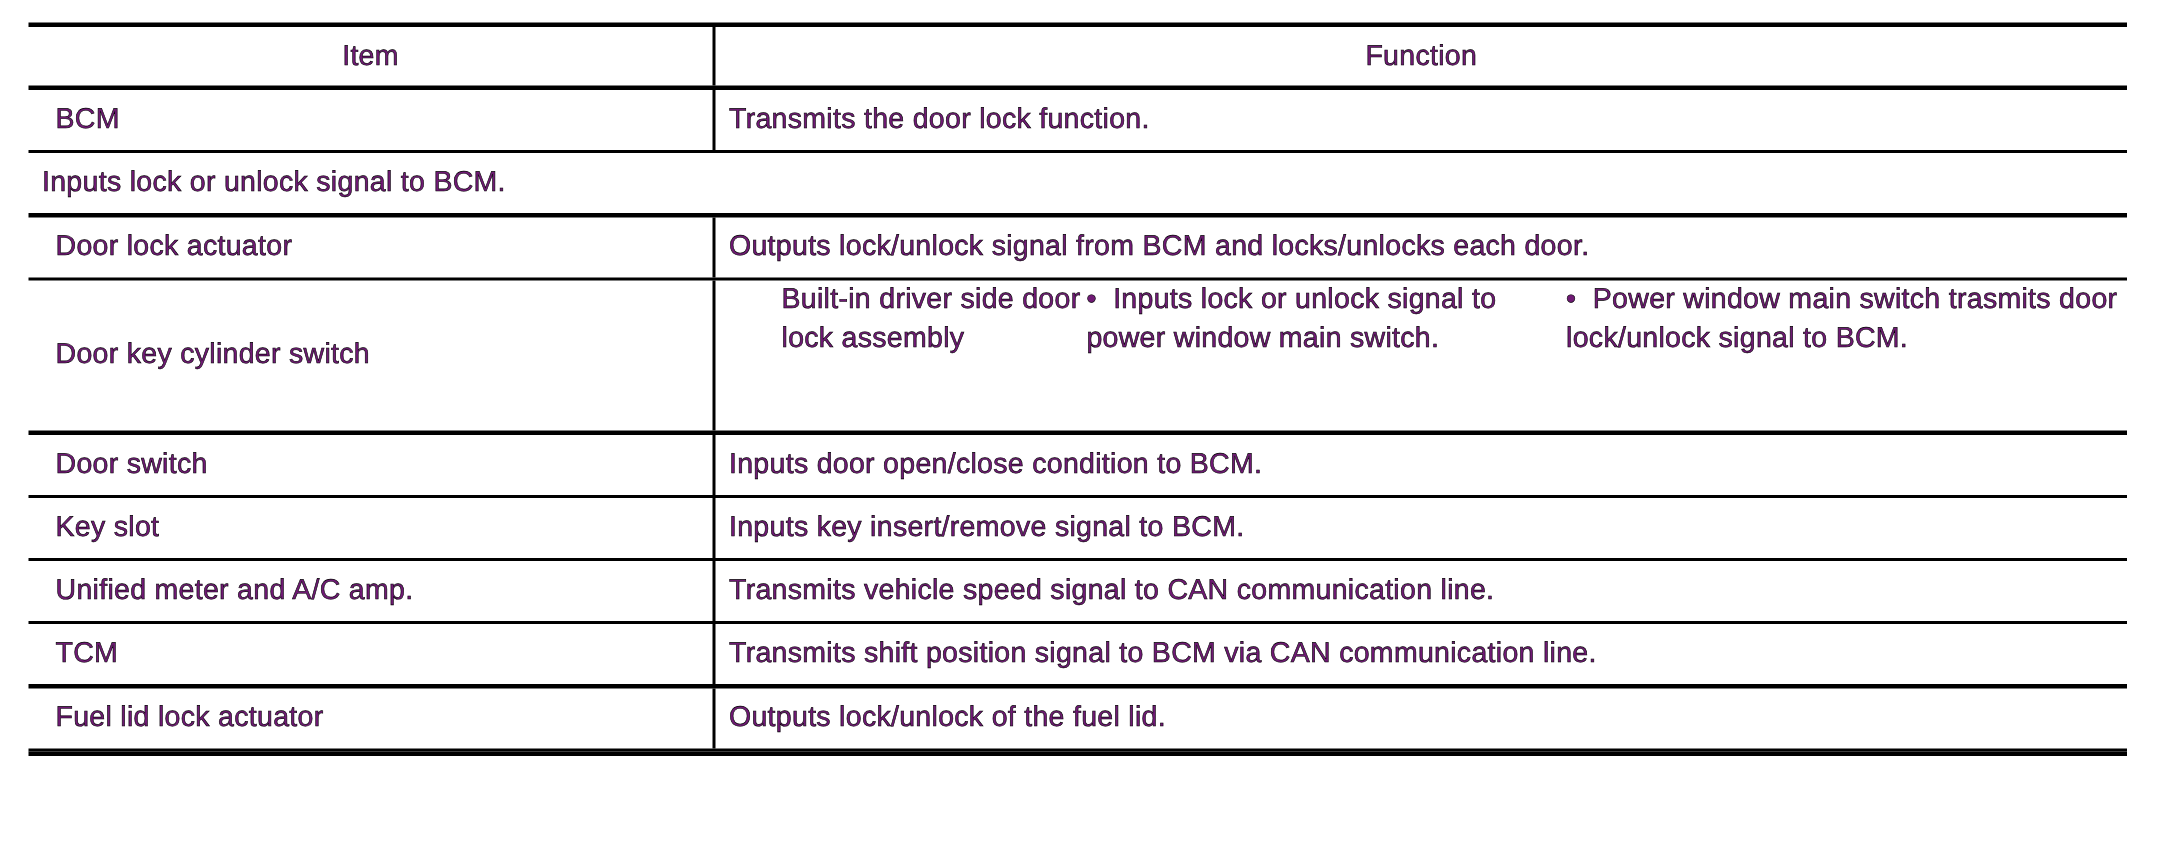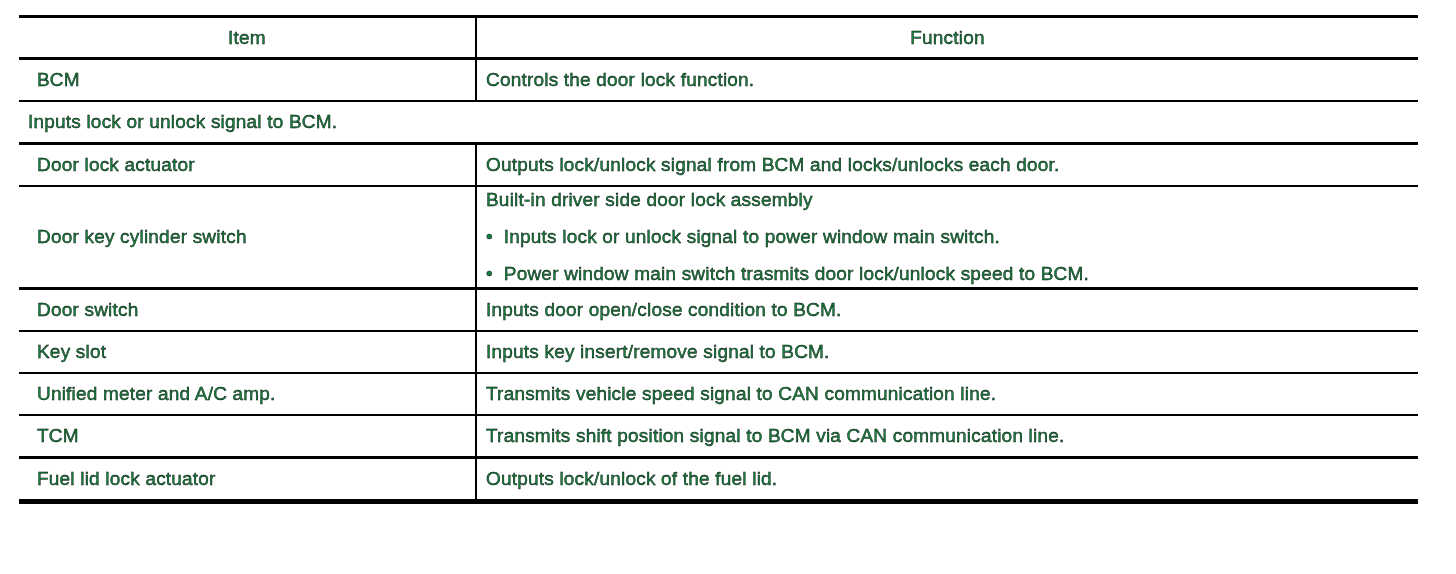--- a/index.html
+++ b/index.html
@@ -17,21 +17,21 @@
     height: 574px;
     background: #ffffff;
   }
   .doc-table {
     position: absolute;
     left: 19px;
     top: 15px;
     width: 1399px;
     border-top: 3px solid #000;
     border-bottom: 3px solid #000;
-    color: #15803d;
+    color: #701a75;
     font-size: 19px;
     letter-spacing: 0.2px;
     -webkit-text-stroke: 0.4px #000;
   }
   .tr {
     display: flex;
     align-items: stretch;
   }
   .sep-thin  { border-bottom: 2px solid #000; }
   .sep-thick { border-bottom: 3px solid #000; }
@@ -52,23 +52,24 @@
     padding-left: 9px;
   }
   .tr.header { height: 39px; }
   .tr.header .td {
     justify-content: center;
     padding-left: 0;
   }
   .tr.std  { height: 40px; justify-content: center; }
   .tr.tall { height: 100px; }
   .tr.tall .td.func {
-    flex-direction: column;
+    flex-direction: row;
     align-items: flex-start;
     justify-content: space-between;
+    margin-left: 35px;
   }
   .func-line {
     line-height: 26px;
     white-space: pre-wrap;
   }
 </style>
 </head>
 <body>
 
 <div class="page">
@@ -78,38 +79,38 @@
       <div class="td item">
         <span>Item</span>
       </div>
       <div class="td func">
         <span>Function</span>
       </div>
     </div>
 
     <div class="tr std sep-thin">
       <div class="td item">BCM</div>
-      <div class="td func">Controls the door lock function.</div>
+      <div class="td func">Transmits the door lock function.</div>
     </div>
 
     <div class="tr std sep-thick">
       <div class="td func">Inputs lock or unlock signal to BCM.</div>
     </div>
 
     <div class="tr std sep-thin">
       <div class="td item">Door lock actuator</div>
       <div class="td func">Outputs lock/unlock signal from BCM and locks/unlocks each door.</div>
     </div>
 
     <div class="tr tall sep-thick">
       <div class="td item">Door key cylinder switch</div>
       <div class="td func">
         <div class="func-line">Built-in driver side door lock assembly</div>
         <div class="func-line">•  Inputs lock or unlock signal to power window main switch.</div>
-        <div class="func-line">•  Power window main switch trasmits door lock/unlock speed to BCM.</div>
+        <div class="func-line">•  Power window main switch trasmits door lock/unlock signal to BCM.</div>
       </div>
     </div>
 
     <div class="tr std sep-thin">
       <div class="td item">Door switch</div>
       <div class="td func">Inputs door open/close condition to BCM.</div>
     </div>
 
     <div class="tr std sep-thin">
       <div class="td item">Key slot</div>

